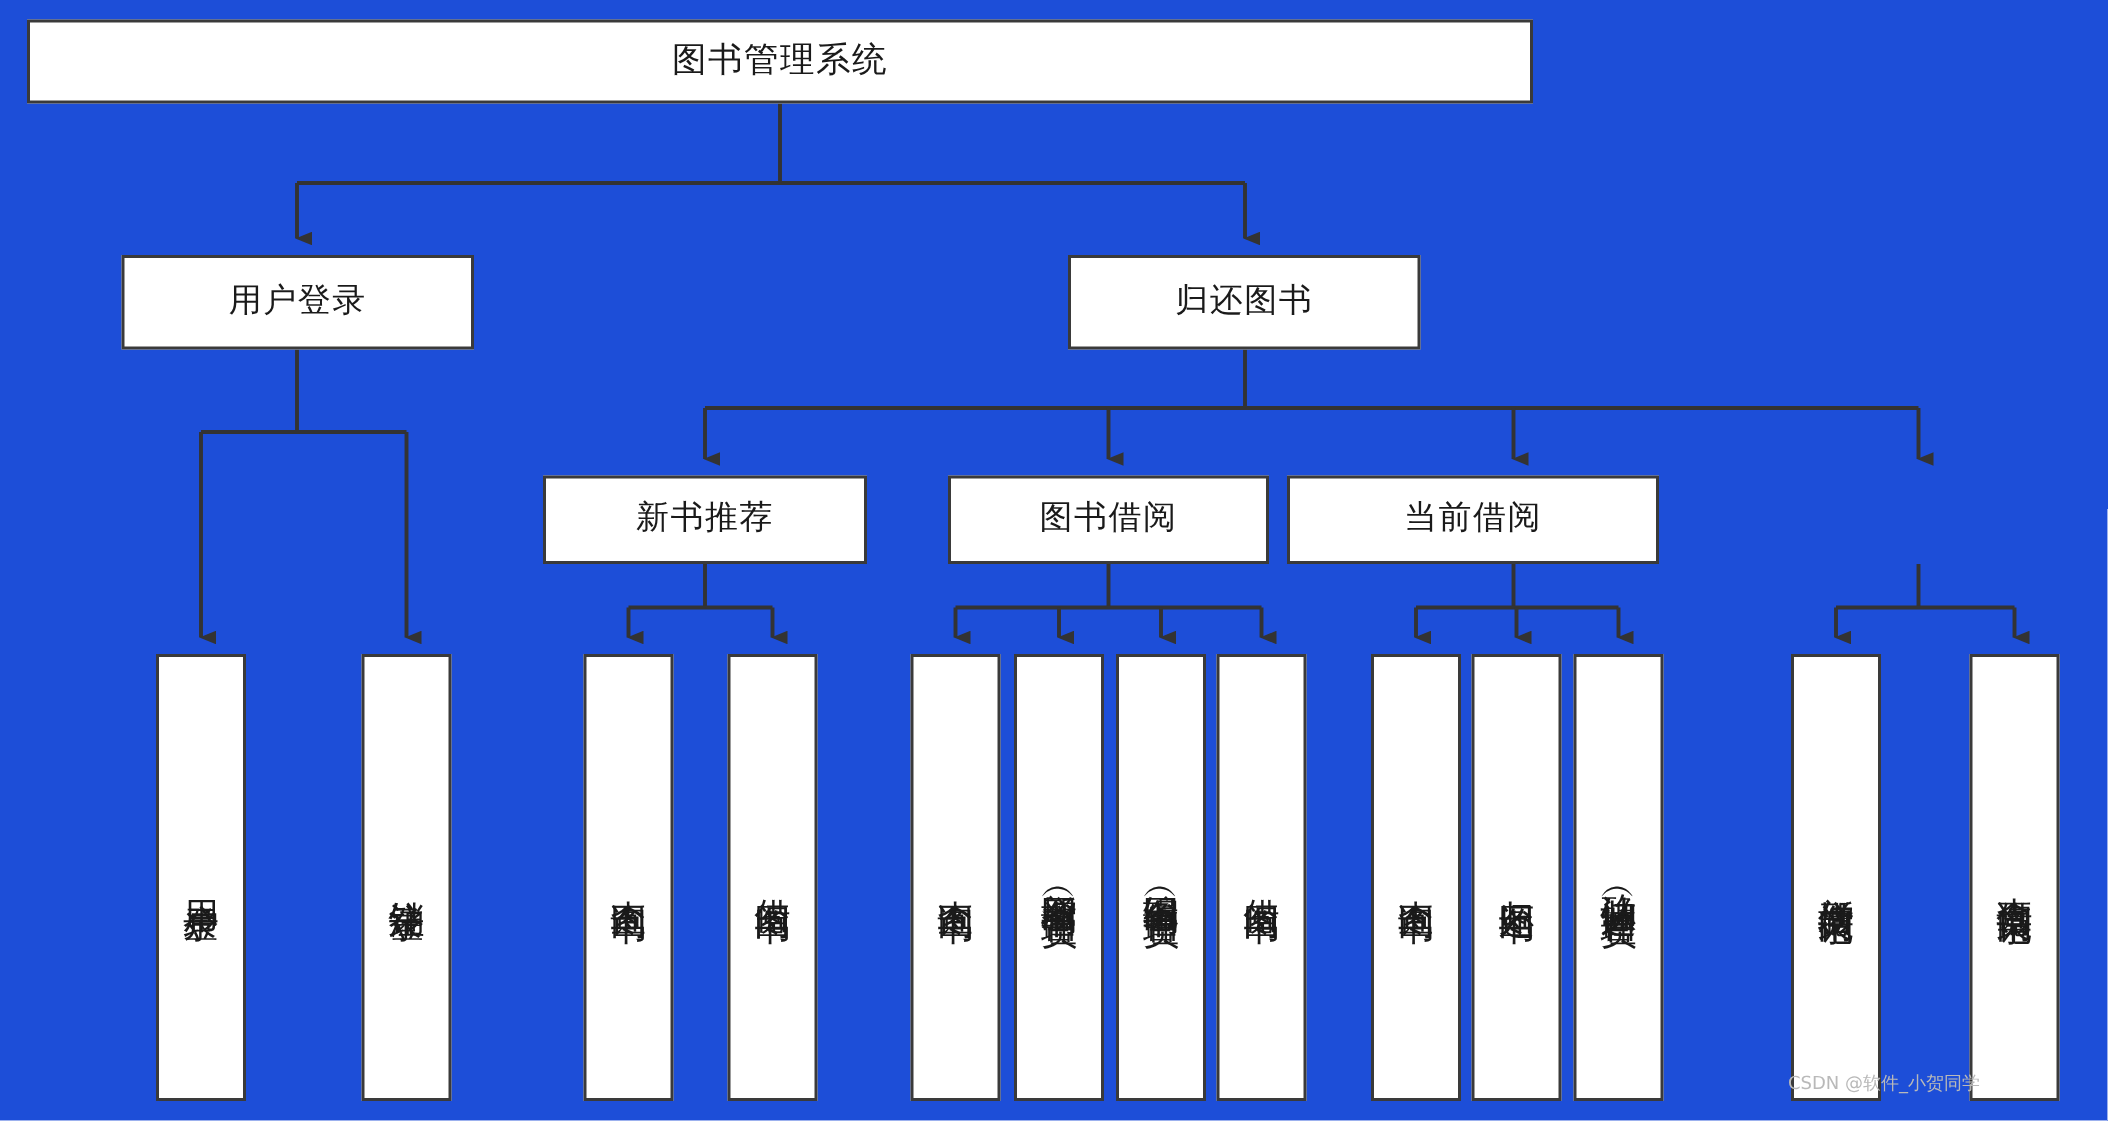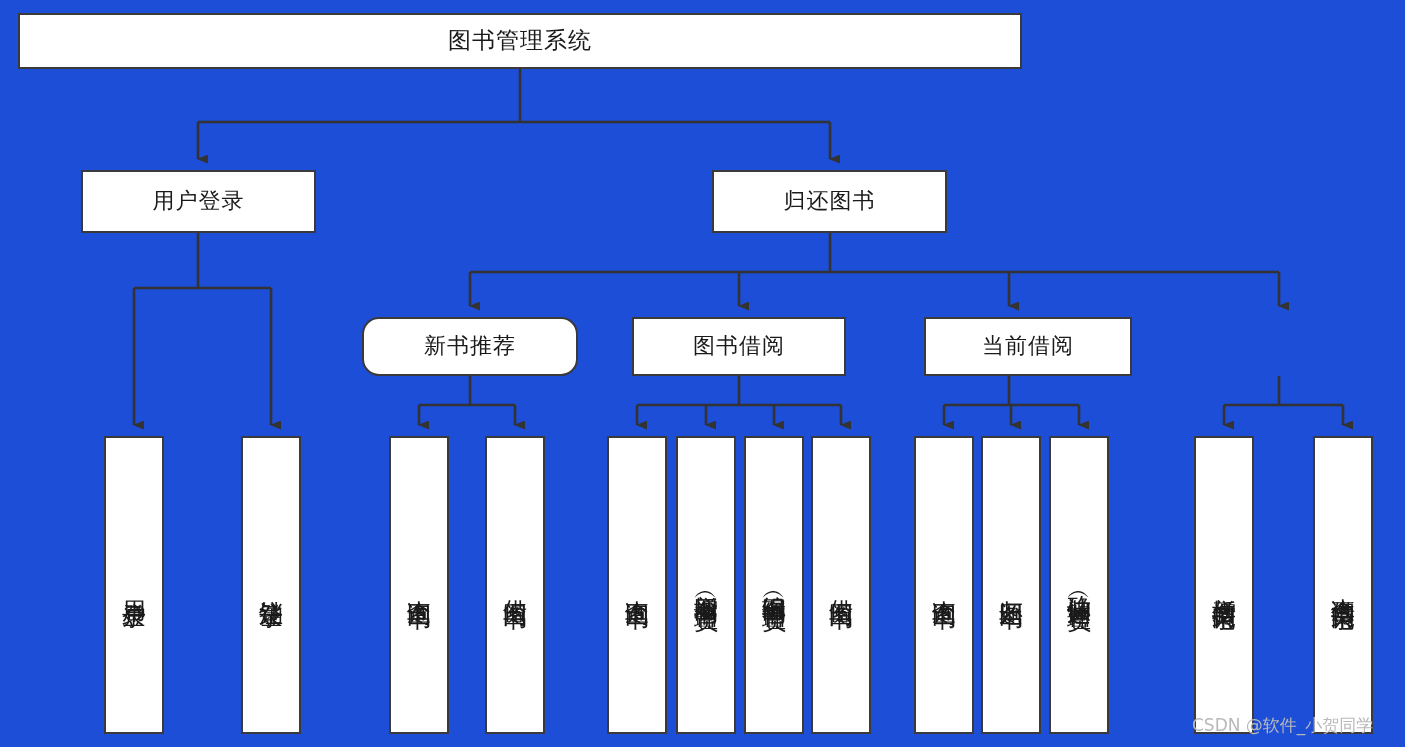--- a/index.html
+++ b/index.html
@@ -59,21 +59,21 @@
     display: block;
     text-align: center;
   }
   .node.root {
     font-size: 23px;
   }
   #watermark {
     position: absolute;
     left: 1192px;
     top: 714px;
-    font-size: 17px;
+    font-size: 12px;
     color: #b9b9b9;
     white-space: nowrap;
     z-index: 5;
     font-family: "DejaVu Sans", "Liberation Sans", sans-serif;
   }
 </style>
 </head>
 <body>
 
 <div id="diagram-root">
@@ -133,29 +133,29 @@
   </div>
 
   <div class="node horizontal" style="left:81px; top:170px; width:235px; height:63px;">
     <span class="node-label">用户登录</span>
   </div>
 
   <div class="node horizontal" style="left:712px; top:170px; width:235px; height:63px;">
     <span class="node-label">归还图书</span>
   </div>
 
-  <div class="node horizontal" style="left:362px; top:317px; width:216px; height:59px;border-radius:17px;">
+  <div class="node horizontal" style="left:362px; top:317px; width:216px; height:59px;">
     <span class="node-label">新书推荐</span>
   </div>
 
   <div class="node horizontal" style="left:632px; top:317px; width:214px; height:59px;">
     <span class="node-label">图书借阅</span>
   </div>
 
-  <div class="node horizontal" style="left:924px; top:317px; width:208px; height:59px;">
+  <div class="node horizontal" style="left:858px; top:317px; width:248px; height:59px;">
     <span class="node-label">当前借阅</span>
   </div>
 
 
   <div class="node vertical" style="left:104px; top:436px; width:60px; height:298px;">
     <span class="node-label">用户登录</span>
   </div>
   <div class="node vertical" style="left:241px; top:436px; width:60px; height:298px;">
     <span class="node-label">注销登录</span>
   </div>

